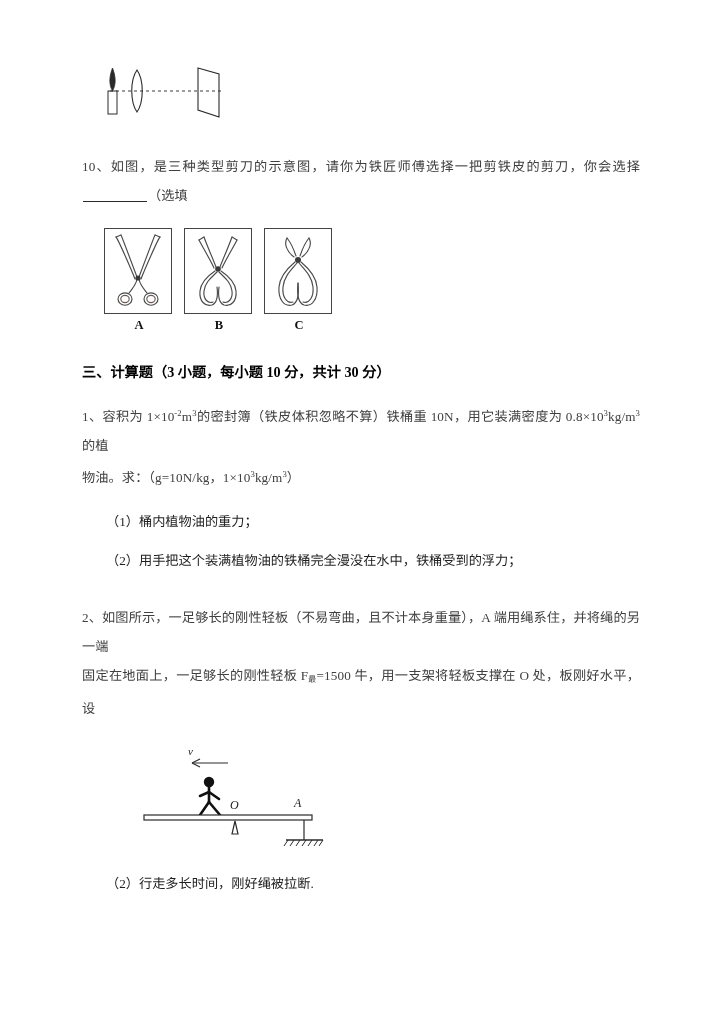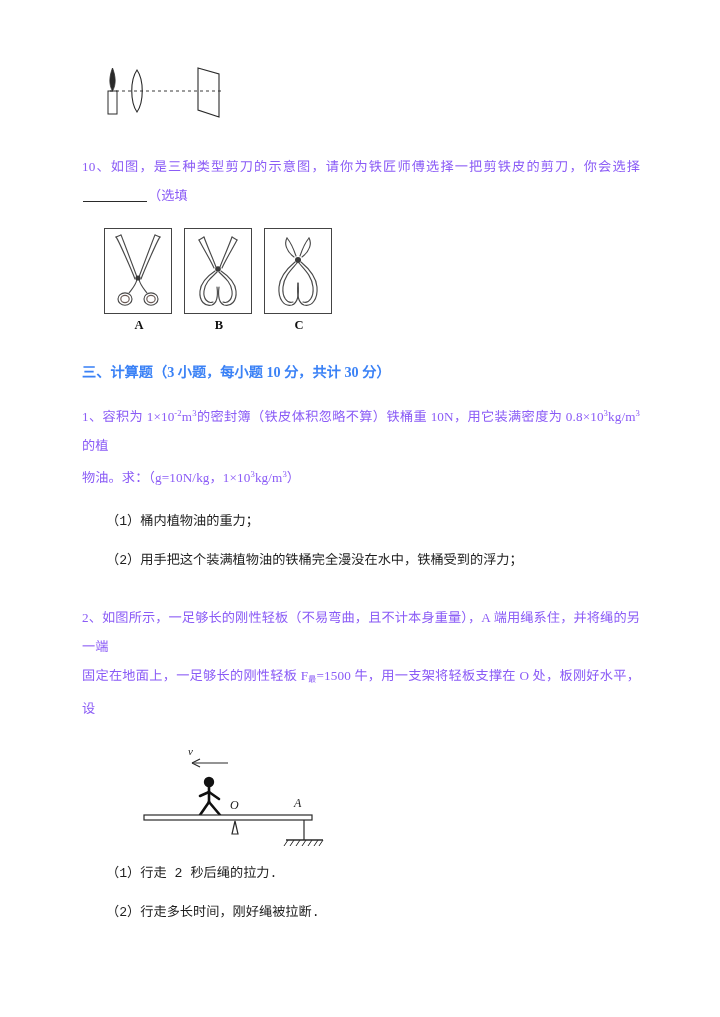--- a/index.html
+++ b/index.html
@@ -24,34 +24,33 @@
     width: 558px;
   }
 
   
   .q-text {
     font-size: 13.2px;
     line-height: 29px;
     text-align: justify;
     text-justify: inter-ideograph;
     letter-spacing: 0.1px;
-    color: #8b5cf6;
+    color: #404040;
   }
   .sub-item {
     font-size: 13.2px;
     line-height: 29px;
     padding-left: 24px;
     color: #1e1e1e;
-    font-family: Liberation Mono, monospace;
   }
   .section-head {
     font-size: 14.2px;
     font-weight: bold;
     line-height: 26px;
-    color: #3b82f6;
+    color: #000000;
   }
   .blank-line {
     display: inline-block;
     border-bottom: 1.2px solid #2a2a2a;
     width: 64px;
     height: 12px;
     vertical-align: -2px;
     margin: 0 1px;
   }
   .blank-line.short { width: 60px; }
@@ -271,18 +270,17 @@
           <line x1="164" y1="103" x2="160" y2="109"></line>
           <line x1="170" y1="103" x2="166" y2="109"></line>
           <line x1="176" y1="103" x2="172" y2="109"></line>
           <line x1="181" y1="103" x2="177" y2="109"></line>
         </g>
       </svg>
     </div>
 
     <div class="sp-10"></div>
 
-    <div class="sub-item">（1）行走 2 秒后绳的拉力.</div>
     <div class="sp-10"></div>
     <div class="sub-item">（2）行走多长时间，刚好绳被拉断.</div>
 
   </div>
 </div>
 
 </body></html>

